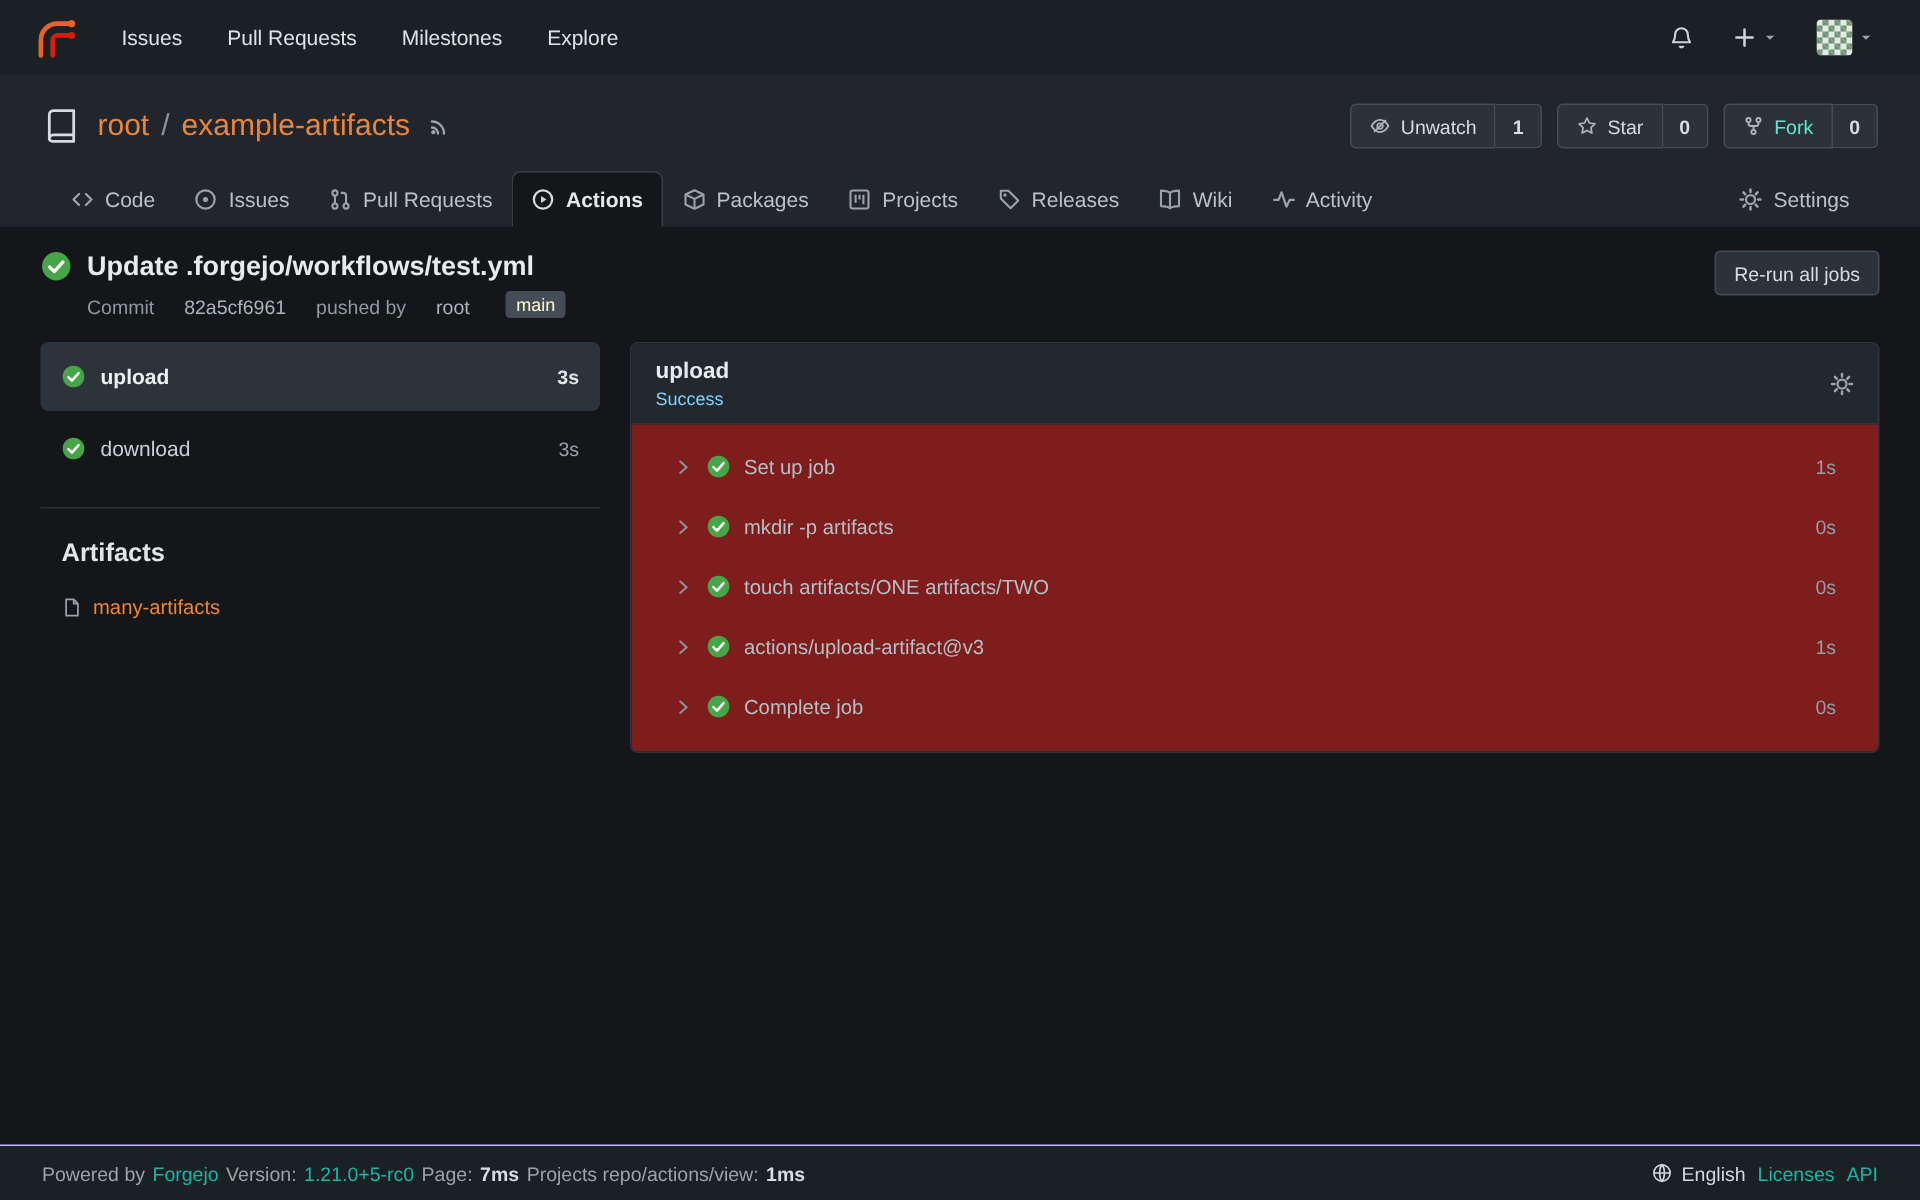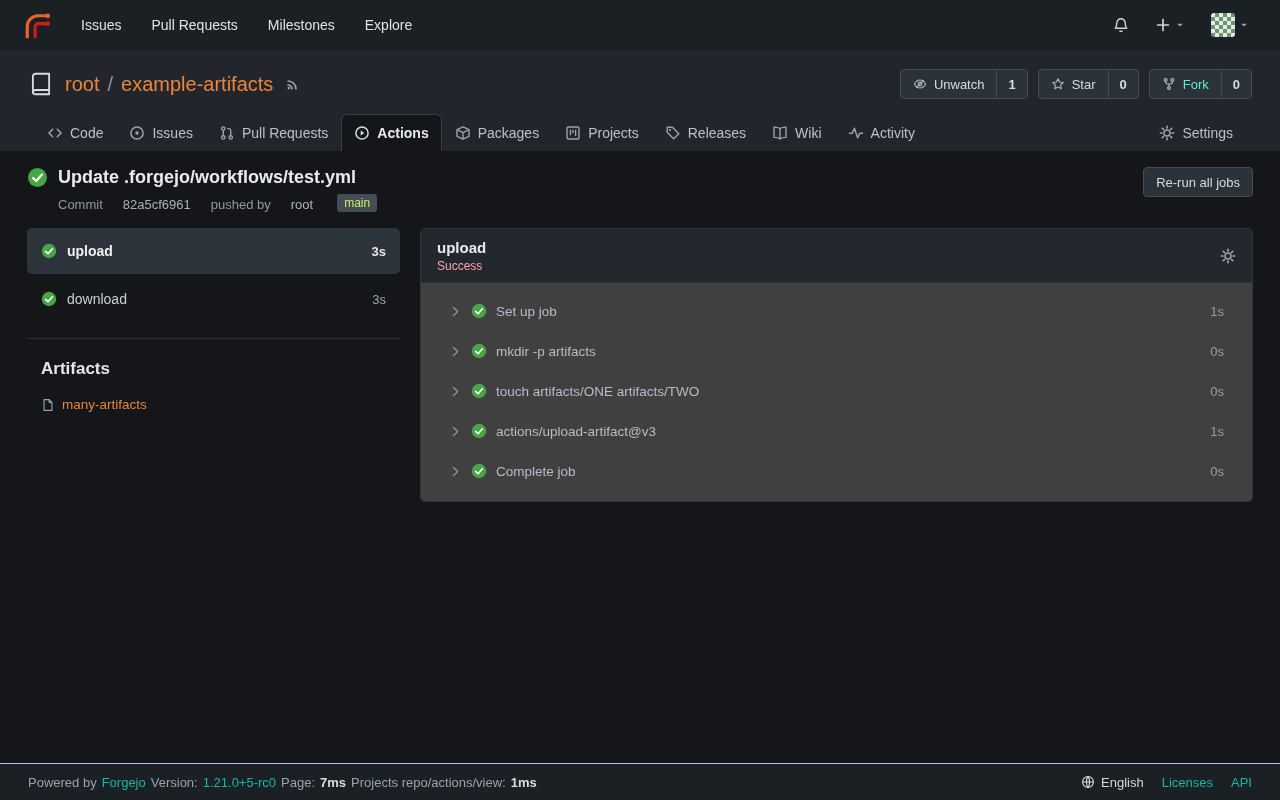--- a/index.html
+++ b/index.html
@@ -49,48 +49,48 @@
   .tab.active svg{color:#d6dce2}
 
   
   .content{flex:1;padding:16px 27px 0;overflow:hidden}
   .run-header{display:flex;align-items:flex-start;justify-content:space-between;margin-bottom:16px}
   .run-title-row{display:flex;align-items:center;gap:10px}
   .run-title{font-size:18px;font-weight:700;color:#e8ebee}
   .run-meta{margin:6px 0 0 31px;font-size:13px;color:#8f99a3;display:flex;align-items:flex-end;gap:20px}
   .sha{color:#aab3bc}
   .pusher{color:#aab3bc}
-  .branch-badge{background:#454c55;color:#bef264;font-size:12px;padding:2px 7px;border-radius:3px;margin-left:4px}
+  .branch-badge{background:#454c55;color:#fef9c3;font-size:12px;padding:2px 7px;border-radius:3px;margin-left:4px}
   .success{color:#46a546}
 
   .run-body{display:flex;gap:20px;align-items:flex-start}
   .job-sidebar{width:373px;flex:none}
   .job-item{display:flex;align-items:center;gap:10px;height:46px;padding:0 14px;border-radius:5px;font-size:14px;color:#c9d0d7;margin-bottom:2px}
   .job-item.selected{background:#2d333b;color:#eef1f4;font-weight:700}
   .job-duration{margin-left:auto;font-size:13px;color:#9aa3ac}
   .job-item.selected .job-duration{color:#e2e7eb;font-weight:700}
   .artifacts{margin-top:16px;border-top:1px solid #2a3139;padding:20px 14px 0}
   .artifacts h3{font-size:17px;font-weight:600;color:#e2e6ea;margin-bottom:18px}
   .artifact-item{display:flex;align-items:center;gap:7px;color:#9aa3ac}
   .artifact-link{color:#e8863c;font-size:13.5px}
 
   .job-panel{flex:1;border:1px solid #2e353d;border-radius:5px;overflow:hidden}
   .panel-header{background:#23282f;padding:10px 16px 9px;display:flex;align-items:center;justify-content:space-between;border-bottom:1px solid #2e353d}
   .panel-title{font-size:15px;font-weight:700;color:#e8ebee}
-  .panel-status{font-size:12px;color:#fca5a5;margin-top:3px}
+  .panel-status{font-size:12px;color:#7dd3fc;margin-top:3px}
   .gear{color:#9aa3ac}
-  .steps{background:#404040;padding:8px 0 10px}
+  .steps{background:#7f1d1d;padding:8px 0 10px}
   .step{display:flex;align-items:center;gap:9px;height:40px;padding:0 28px;font-size:13.5px;color:#b6bec6}
   .step .chev{color:#8b949e}
   .step-duration{margin-left:auto;color:#949ea8;font-size:13px}
 
   
   .footer{height:37px;flex:none;background:#1b2025;border-top:1px solid #c4b5fd;display:flex;align-items:center;justify-content:space-between;padding:0 28px;font-size:13px;color:#9aa3ac}
   .footer-left{display:flex;align-items:center;gap:5px}
-  .footer-right{display:flex;gap:18px}
+  .footer-right{display:flex;gap:8px}
   .footer b{color:#d8dde2;font-weight:700}
   .orange{color:#14b8a6}
   .lang{display:flex;align-items:center;gap:6px;color:#d3d9de}
 </style>
 </head>
 <body>
 
 <svg width="0" height="0" style="position:absolute" data-interactable="false">
   <defs>
     <symbol id="i-logo" viewBox="0 0 24 24">

